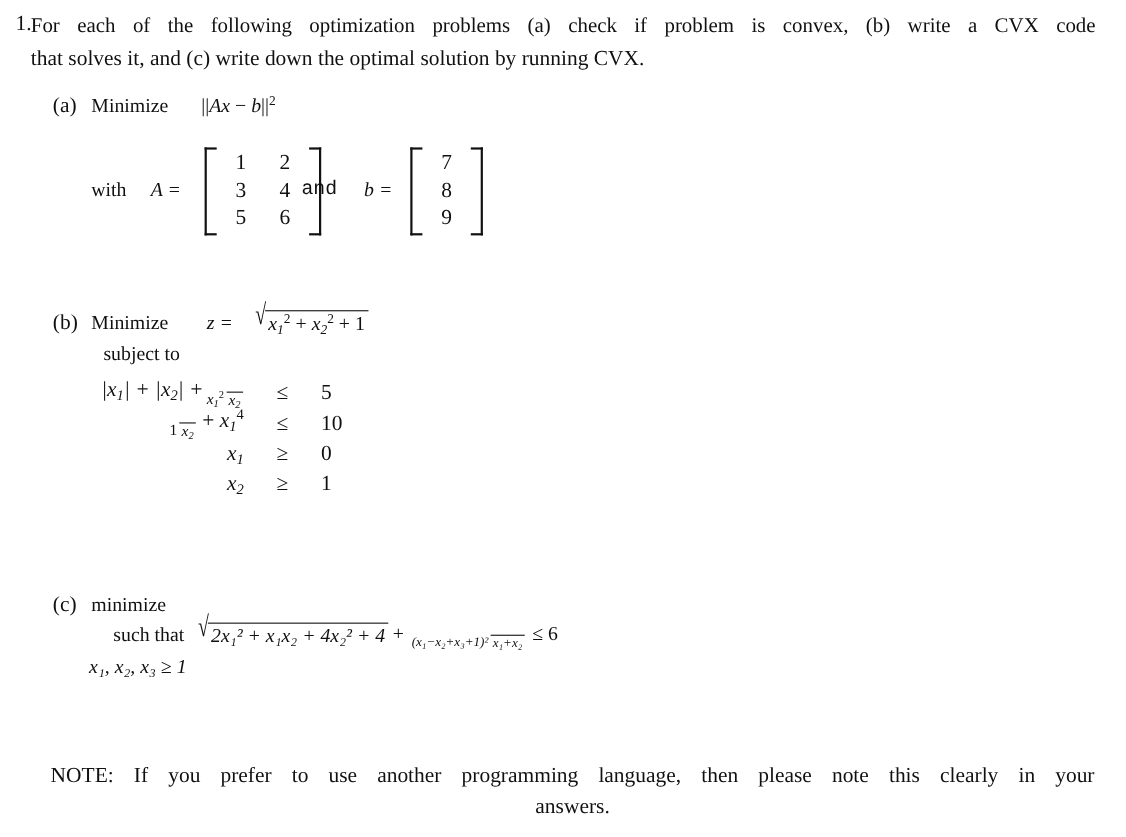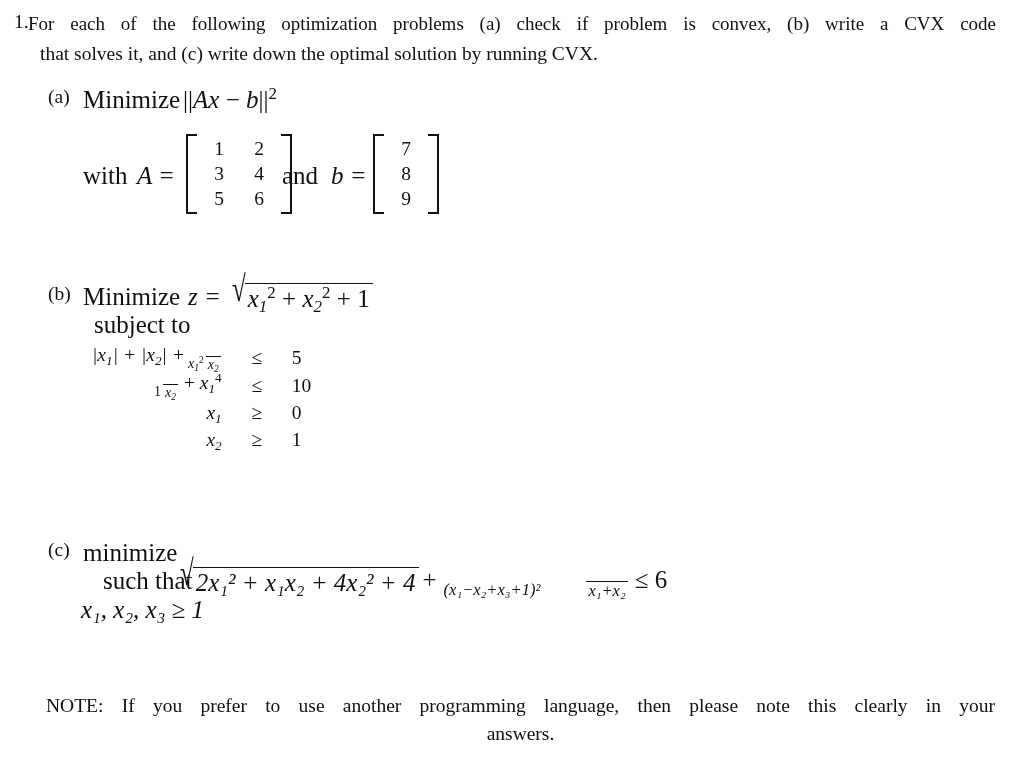--- a/index.html
+++ b/index.html
@@ -28,26 +28,25 @@
     position: absolute; left: 28px; top: 11px; width: 968px;
     font-size: 19px; line-height: 26px;
     text-align: justify; text-align-last: justify;
     white-space: normal;
   }
   #intro-l2 {
     position: absolute; left: 28px; top: 41px; width: 968px;
     font-size: 19.5px; line-height: 26px;
     text-align: left;
     white-space: normal;
-    margin-left: 12px;
   }
 
   
   .item-label { font-size: 19.5px; }
-  .item-body  { font-size: 25px; }
+  .item-body  { font-size: 18px; }
 
   
   sub, sup { font-size: 0.68em; line-height: 0; font-style: italic; }
   sub { vertical-align: -0.28em; }
   sup { vertical-align: 0.55em; }
   sup.upr, sub.upr { font-style: normal; }
 
   
   .matrix-wrap {
     position: absolute;
@@ -161,21 +160,21 @@
       <span>1</span>
       <span>2</span>
       <span>3</span>
       <span>4</span>
       <span>5</span>
       <span>6</span>
     </div>
     <div class="brk r"></div>
   </div>
 
-  <span class="txt item-body" style="left:282px; top:162px;">and</span>
+  <span class="txt item-body" style="left:274px; top:162px;font-family:Liberation Mono, monospace;">and</span>
   <span class="txt item-body math" style="left:331px; top:162px;">b =</span>
 
   <div class="matrix-wrap" style="left:373px; top:134px;">
     <div class="brk l"></div>
     <div class="mgrid cols1">
       <span>7</span>
       <span>8</span>
       <span>9</span>
     </div>
     <div class="brk r"></div>
@@ -239,21 +238,21 @@
 
   <span class="txt item-body" style="left:83px; top:539px;">minimize</span>
 
 
   <span class="txt item-body" style="left:83px; top:567px;margin-left:20px;">such that</span>
 
   <span class="txt item-body" style="left:180px; top:566px;">
     <span class="sqrt">
       <span class="sign">√</span>
       <span class="rad math">2x₁² + x₁x₂ + 4x₂² + 4</span>
-    </span><span class="up" style="margin:0 4px;">+</span><span class="frac" style="font-size:0.66em; vertical-align:-0.42em;gap:44px;">
+    </span><span class="up" style="margin:0 4px;">+</span><span class="frac" style="font-size:0.66em; vertical-align:-0.42em;">
         <span class="num math">(x₁−x₂+x₃+1)²</span>
         <span class="den math">x₁+x₂</span>
       </span><span class="up" style="margin-left:6px;">≤</span>
     <span class="up">6</span>
   </span>
 
   <span class="txt item-body math" style="left:81px; top:596px;">x₁, x₂, x₃ ≥ 1</span>
 
   <div id="note-l1">NOTE: If you prefer to use another programming language, then please note this clearly in your</div>
   <div id="note-l2">answers.</div>

